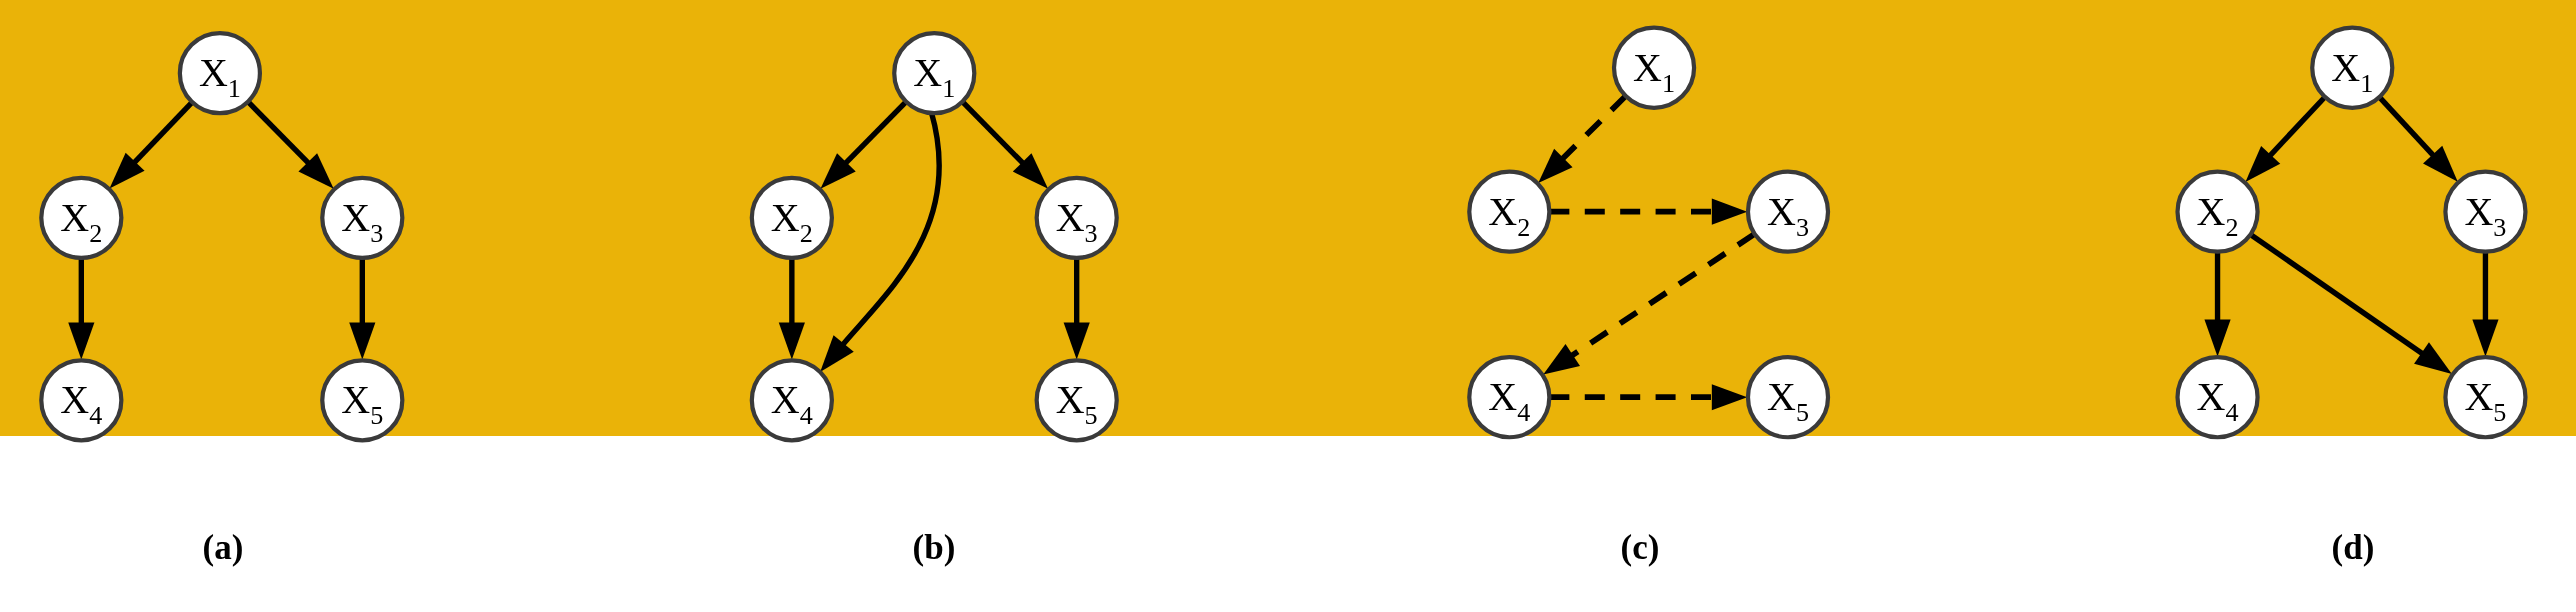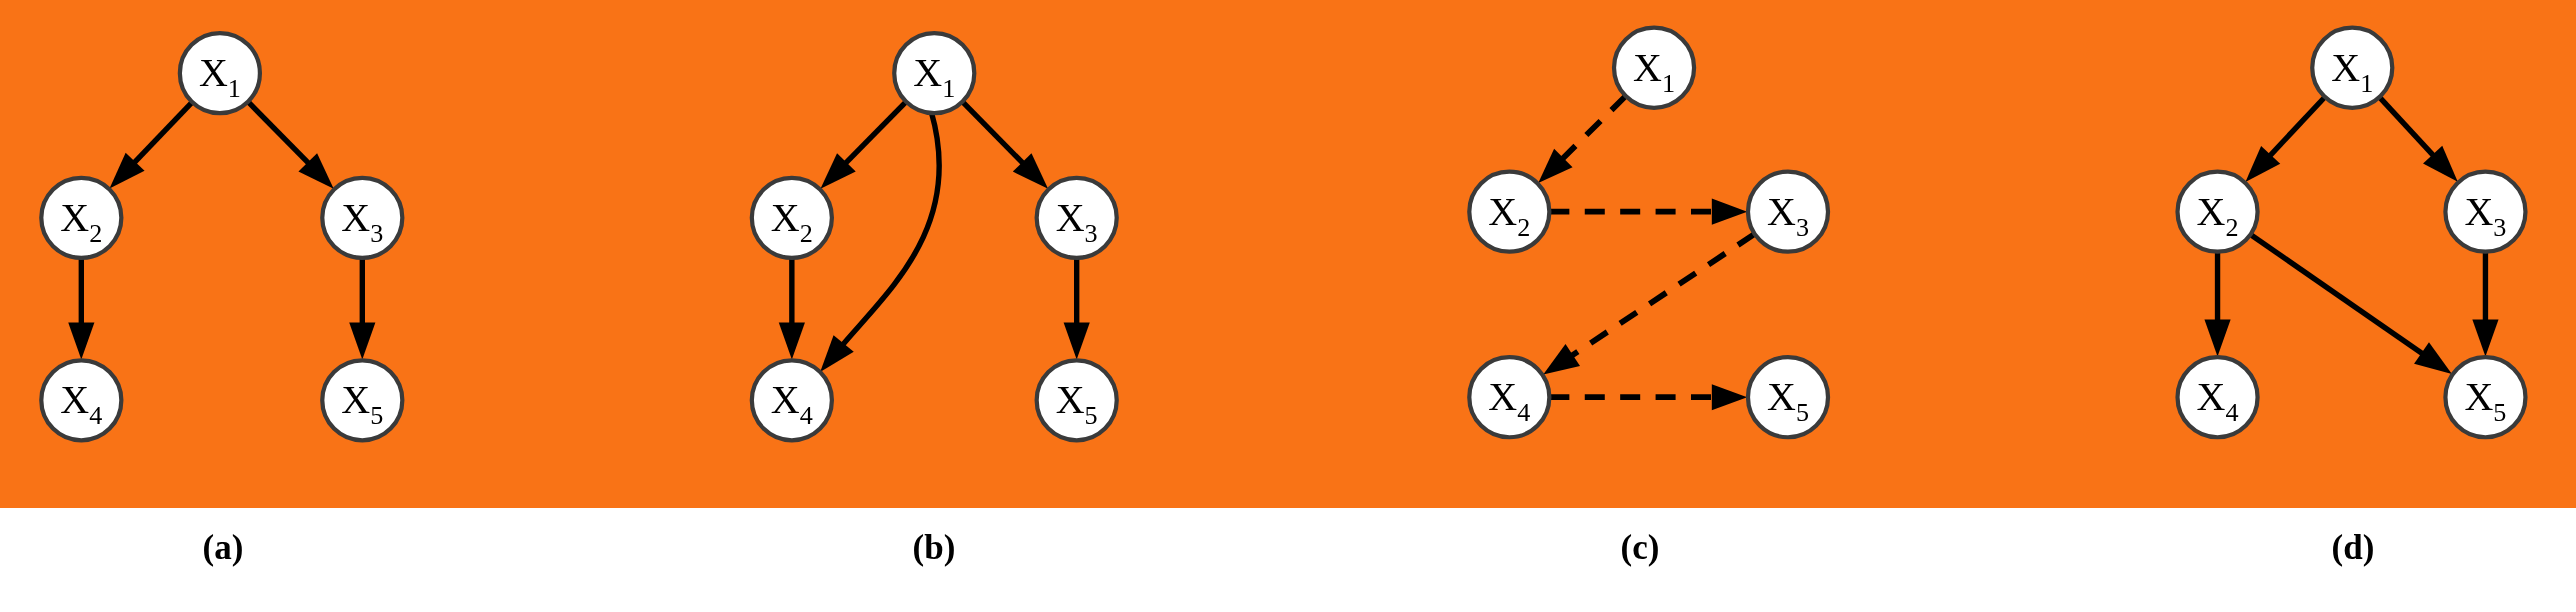--- a/index.html
+++ b/index.html
@@ -9,22 +9,22 @@
   }
   body {
     width: 2576px;
     height: 612px;
     font-family: "Liberation Serif", "DejaVu Serif", serif;
     overflow: hidden;
   }
   #figure {
     position: relative;
     width: 2576px;
-    height: 508px;
-    background: #f97316;
+    height: 436px;
+    background: #eab308;
   }
   .node-circle {
     fill: #ffffff;
     stroke: #3a3a3a;
     stroke-width: 5.5;
   }
   .node-label {
     font-family: "Liberation Serif", "DejaVu Serif", serif;
     fill: #000000;
     font-size: 52px;

